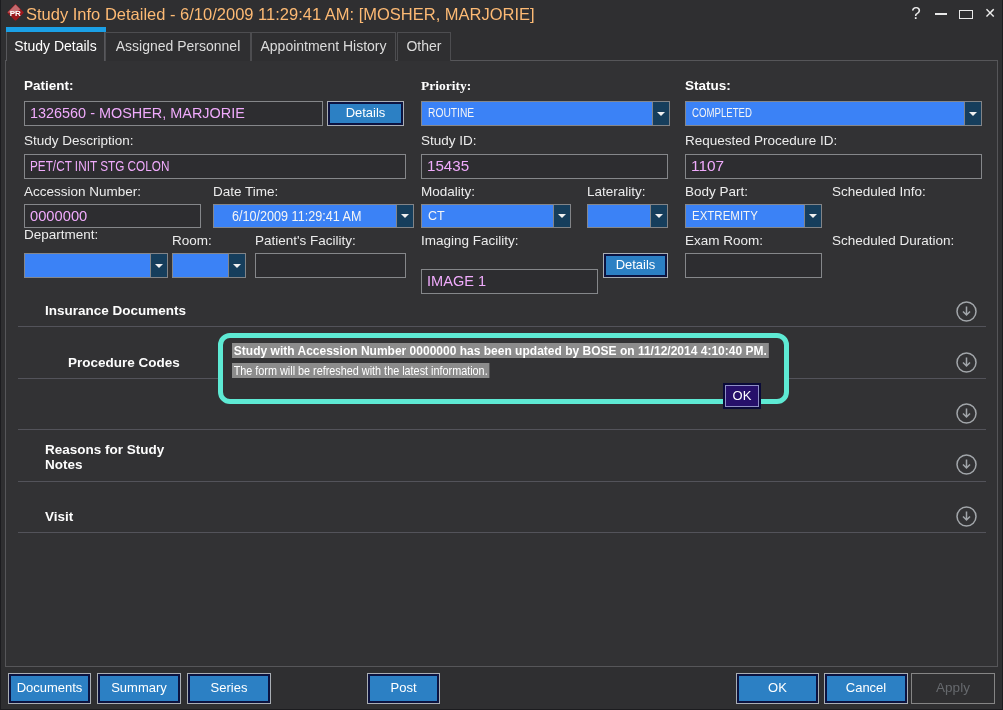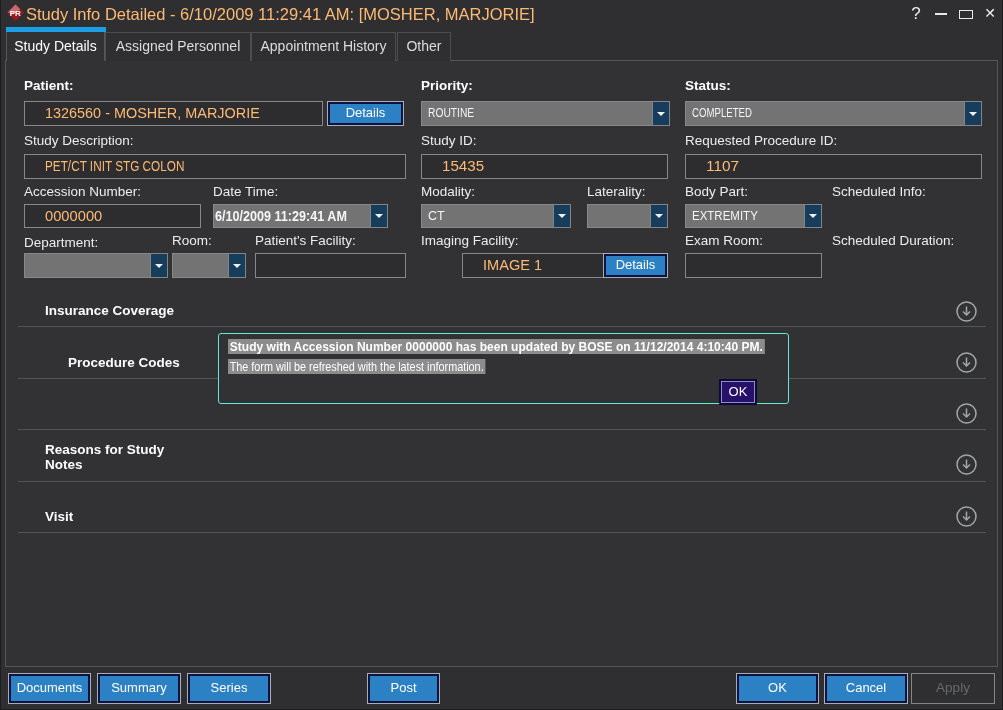--- a/index.html
+++ b/index.html
@@ -13,32 +13,32 @@
   #content { left:5px; top:60px; width:993px; height:607px; background:#323234; border:1px solid #565659; }
   
   .tab { top:32px; height:29px; border:1px solid #4d4d50; border-bottom:none; color:#dcdcdc; font-size:14px; text-align:center; background:#2f2f31; }
   .tab span { display:inline-block; margin-top:5px; }
   #tabactive { left:6px; top:30px; width:99px; height:31px; background:#323234; border:1px solid #58585c; border-bottom:none; color:#ffffff; font-size:14px; text-align:center; z-index:5; }
   #tabblue { left:6px; top:27px; width:100px; height:5px; background:#1ba0e6; z-index:6; }
   
   .lbl { color:#ececec; font-size:13.5px; height:16px; line-height:16px; white-space:nowrap; }
   .blbl { font-weight:bold; color:#ffffff; }
   
-  .inp { background:#2d2d30; border:1px solid #85878a; color:#fdba74; font-size:14px; line-height:23px; padding-left:20px; white-space:nowrap; overflow:hidden; }
-  .combo { background:#737373; border:1px solid #85878a; color:#f5f5f5; font-size:12.5px; line-height:22px; padding-left:6px; white-space:nowrap; }
+  .inp { background:#2d2d30; border:1px solid #85878a; color:#f0abfc; font-size:14px; line-height:23px; padding-left:5px; white-space:nowrap; overflow:hidden; }
+  .combo { background:#3b82f6; border:1px solid #85878a; color:#f5f5f5; font-size:12.5px; line-height:22px; padding-left:6px; white-space:nowrap; }
   .v { display:inline-block; transform-origin:0 50%; }
   .cbtn { position:absolute; right:-1px; top:-1px; bottom:-1px; width:18px; background:#163e5c; border:1px solid #828487; }
   .cbtn:after { content:""; position:absolute; left:50%; top:50%; margin-left:-4px; margin-top:-2px; border-left:4px solid transparent; border-right:4px solid transparent; border-top:4.5px solid #f0f0f0; }
   
   .fbtn { border:1px solid #a9aeb4; background:#2c80c4; box-shadow: inset 0 0 0 2px #0c1340; color:#ffffff; font-size:13px; text-align:center; }
   
   .sech { font-weight:bold; color:#fdfdfd; font-size:13.5px; }
   .secline { background:#53535a; height:1px; left:18px; width:968px; }
   
-  #popup { left:218px; top:333px; width:571px; height:71px; background:#323234; border:1px solid #5eead4; border-radius:3px; z-index:20; }
+  #popup { left:218px; top:333px; width:571px; height:71px; background:#323234; border:5px solid #5eead4; border-radius:12px; z-index:20; }
   .hl { background:#8c8c8c; color:#ffffff; font-size:13px; line-height:15px; padding:0 2px; white-space:nowrap; }
   #pok { left:502px; top:47px; width:34px; height:22px; background:#26106a; border:1px solid #8f8fc5; box-shadow:0 0 0 2px #0a0a38; color:#ffffff; font-size:13px; text-align:center; line-height:20px; }
   
   #apply { border:1px solid #858585; color:#66696d; font-size:13.5px; text-align:center; background:transparent; }
   .btxt { display:inline-block; }
 </style>
 </head>
 <body>
 <div id="titlebar" class="abs"></div>
 
@@ -55,66 +55,66 @@
 
 <div id="content" class="abs"></div>
 
 <div id="tabblue" class="abs"></div>
 <div id="tabactive" class="abs"><span class="btxt" style="margin-top:7px;">Study Details</span></div>
 <div class="abs tab" style="left:105px; width:146px;"><span>Assigned Personnel</span></div>
 <div class="abs tab" style="left:251px; width:145px;"><span>Appointment History</span></div>
 <div class="abs tab" style="left:397px; width:54px;"><span>Other</span></div>
 
 <div class="abs lbl blbl" style="left:24px; top:78px;">Patient:</div>
-<div class="abs lbl blbl" style="left:421px; top:78px;">Priority:</div>
+<div class="abs lbl blbl" style="left:421px; top:78px;font-family:Liberation Serif, serif;">Priority:</div>
 <div class="abs lbl blbl" style="left:685px; top:78px;">Status:</div>
 <div class="abs inp" style="left:24px; top:101px; width:299px; height:25px;"><span class="v" style="transform:scaleX(1.03);">1326560 - MOSHER, MARJORIE</span></div>
 <div class="abs fbtn" style="left:327px; top:101px; width:77px; height:25px; line-height:22px;">Details</div>
 <div class="abs combo" style="left:421px; top:101px; width:249px; height:25px;"><span class="v" style="transform:scaleX(0.82);">ROUTINE</span><div class="cbtn"></div></div>
 <div class="abs combo" style="left:685px; top:101px; width:297px; height:25px;"><span class="v" style="transform:scaleX(0.77);">COMPLETED</span><div class="cbtn"></div></div>
 
 <div class="abs lbl" style="left:24px; top:133px;">Study Description:</div>
 <div class="abs lbl" style="left:421px; top:133px;">Study ID:</div>
 <div class="abs lbl" style="left:685px; top:133px;">Requested Procedure ID:</div>
 <div class="abs inp" style="left:24px; top:154px; width:382px; height:25px;"><span class="v" style="transform:scaleX(0.84);">PET/CT INIT STG COLON</span></div>
 <div class="abs inp" style="left:421px; top:154px; width:247px; height:25px;"><span class="v" style="transform:scaleX(1.08);">15435</span></div>
 <div class="abs inp" style="left:685px; top:154px; width:297px; height:25px;"><span class="v" style="transform:scaleX(1.1);">1107</span></div>
 
 <div class="abs lbl" style="left:24px; top:184px;">Accession Number:</div>
 <div class="abs lbl" style="left:213px; top:184px;text-align:right;">Date Time:</div>
 <div class="abs lbl" style="left:421px; top:184px;">Modality:</div>
 <div class="abs lbl" style="left:587px; top:184px;">Laterality:</div>
 <div class="abs lbl" style="left:685px; top:184px;">Body Part:</div>
 <div class="abs lbl" style="left:832px; top:184px;">Scheduled Info:</div>
 <div class="abs inp" style="left:24px; top:204px; width:177px; height:24px;"><span class="v" style="transform:scaleX(1.05);">0000000</span></div>
-<div class="abs combo" style="left:213px; top:204px; width:175px; height:24px; padding-left:1px; font-size:14px;font-weight:bold;"><span class="v" style="transform:scaleX(0.90);">6/10/2009 11:29:41 AM</span><div class="cbtn"></div></div>
+<div class="abs combo" style="left:213px; top:204px; width:201px; height:24px; padding-left:18px; font-size:14px;"><span class="v" style="transform:scaleX(0.90);">6/10/2009 11:29:41 AM</span><div class="cbtn"></div></div>
 <div class="abs combo" style="left:421px; top:204px; width:150px; height:24px;"><span class="v">CT</span><div class="cbtn"></div></div>
 <div class="abs combo" style="left:587px; top:204px; width:81px; height:24px;">
     <div class="cbtn"></div>
   </div>
 <div class="abs combo" style="left:685px; top:204px; width:137px; height:24px;"><span class="v" style="transform:scaleX(0.92);">EXTREMITY</span><div class="cbtn"></div></div>
 
-<div class="abs lbl" style="left:24px; top:227px;margin-top:8px;">Department:</div>
+<div class="abs lbl" style="left:24px; top:227px;">Department:</div>
 <div class="abs lbl" style="left:172px; top:233px;">Room:</div>
 <div class="abs lbl" style="left:255px; top:233px;">Patient's Facility:</div>
 <div class="abs lbl" style="left:421px; top:233px;">Imaging Facility:</div>
 <div class="abs lbl" style="left:685px; top:233px;">Exam Room:</div>
 <div class="abs lbl" style="left:832px; top:233px;">Scheduled Duration:</div>
 <div class="abs combo" style="left:24px; top:253px; width:144px; height:25px;">
     <div class="cbtn"></div>
   </div>
 <div class="abs combo" style="left:172px; top:253px; width:74px; height:25px;">
     <div class="cbtn"></div>
   </div>
 <div class="abs inp" style="left:255px; top:253px; width:151px; height:25px;"></div>
-<div class="abs inp" style="left:421px; top:253px; width:177px; height:25px;margin-left:41px;"><span class="v" style="transform:scaleX(1.04);">IMAGE 1</span></div>
+<div class="abs inp" style="left:421px; top:269px; width:177px; height:25px;"><span class="v" style="transform:scaleX(1.04);">IMAGE 1</span></div>
 <div class="abs fbtn" style="left:603px; top:253px; width:65px; height:25px; line-height:22px;">Details</div>
 <div class="abs inp" style="left:685px; top:253px; width:137px; height:25px;"></div>
 
-<div class="abs sech" style="left:45px; top:303px;">Insurance Coverage</div>
+<div class="abs sech" style="left:45px; top:303px;">Insurance Documents</div>
 <div class="abs secline" style="top:326px;"></div>
 <div class="abs sech" style="left:61px; top:355px;margin-left:7px;">Procedure Codes</div>
 <div class="abs secline" style="top:378px;"></div>
 <div class="abs sech" style="left:45px; top:406px;margin-top:36px;">Reasons for Study</div>
 <div class="abs secline" style="top:429px;"></div>
 <div class="abs sech" style="left:45px; top:457px;">Notes</div>
 <div class="abs secline" style="top:481px;"></div>
 <div class="abs sech" style="left:45px; top:509px;">Visit</div>
 <div class="abs secline" style="top:532px;"></div>
 

